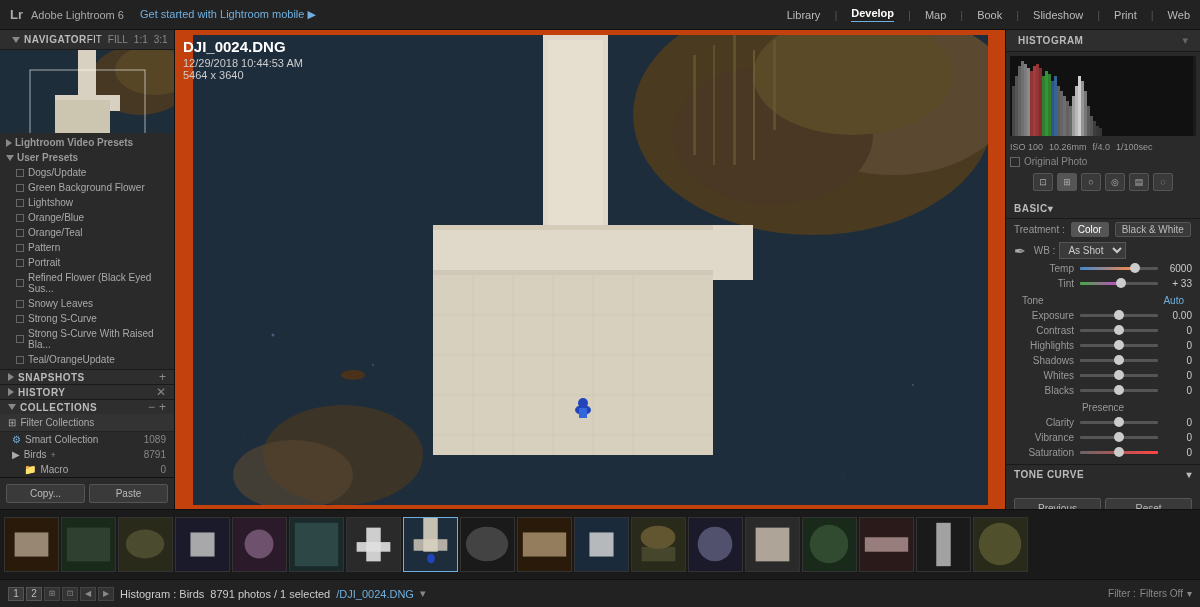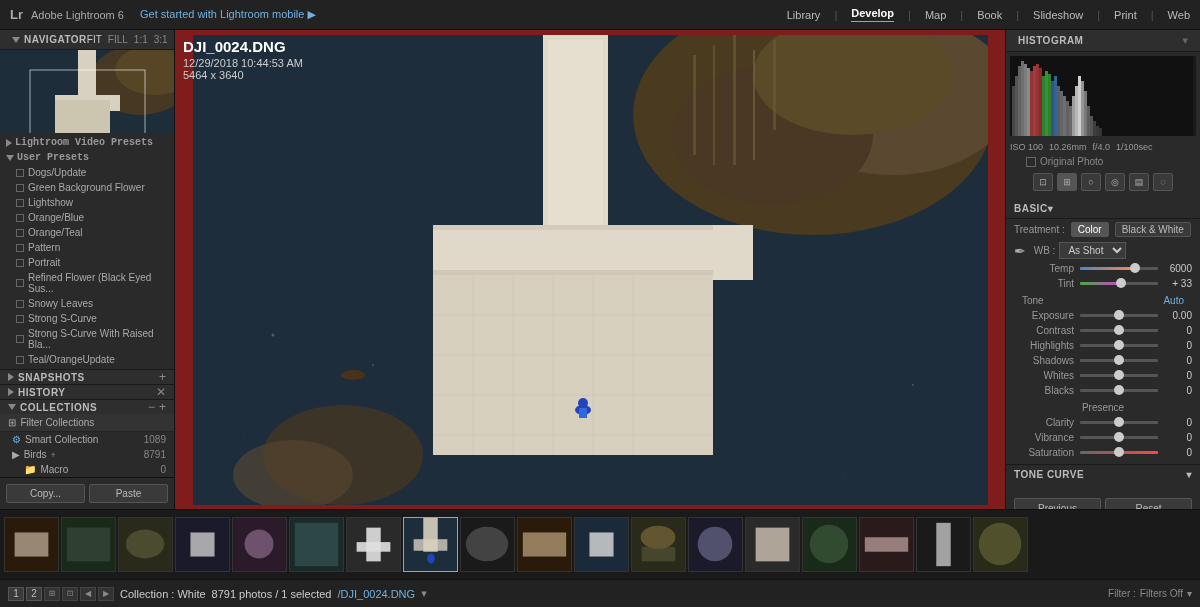--- a/index.html
+++ b/index.html
@@ -23,54 +23,54 @@
     .panel-header { display: flex; align-items: center; justify-content: space-between; padding: 4px 12px; background: #2e2e2e; border-bottom: 1px solid #1a1a1a; cursor: pointer; }
     .panel-header-left { display: flex; align-items: center; gap: 4px; font-size: 10px; color: #bbb; font-weight: bold; letter-spacing: 0.5px; text-transform: uppercase; }
     .panel-header-tabs { display: flex; gap: 6px; font-size: 10px; color: #888; }
 
     .navigator-thumb { width: 100%; height: 120px; background: #1a1a1a; position: relative; overflow: hidden; }
 
     
     .preset-section { padding: 2px 0; }
     .preset-item { padding: 2px 8px 2px 16px; font-size: 10px; color: #aaa; display: flex; align-items: center; gap: 4px; cursor: pointer; }
     .preset-item .preset-icon { width: 8px; height: 8px; border: 1px solid #666; display: inline-block; flex-shrink: 0; }
-    .preset-group { padding: 2px 6px; font-size: 10px; color: #999; display: flex; align-items: center; gap: 3px; cursor: pointer; font-weight: bold; font-family: Liberation Mono, monospace; }
+    .preset-group { padding: 2px 6px; font-size: 10px; color: #999; display: flex; align-items: center; gap: 3px; cursor: pointer; font-weight: bold; }
 
     
     .section-header { display: flex; align-items: center; justify-content: space-between; padding: 0 8px; background: #2e2e2e; border-top: 1px solid #1a1a1a; cursor: pointer; }
     .section-header-left { display: flex; align-items: center; gap: 4px; font-size: 10px; color: #bbb; font-weight: bold; text-transform: uppercase; letter-spacing: 0.5px; }
     .section-header-icons { display: flex; gap: 4px; color: #888; font-size: 12px; }
 
     .collections-section { flex: 1; }
     .collection-filter { padding: 3px 8px; font-size: 10px; color: #aaa; background: #333; border-bottom: 1px solid #222; display: flex; align-items: center; gap: 4px; }
     .collection-item { padding: 2px 8px 2px 12px; font-size: 10px; color: #aaa; display: flex; align-items: center; justify-content: space-between; cursor: pointer; }
     .collection-item-left { display: flex; align-items: center; gap: 4px; }
     .collection-item .count { color: #888; }
 
     
     .panel-buttons { display: flex; padding: 6px; gap: 4px; border-top: 1px solid #111; }
     .panel-btn { flex: 1; padding: 3px 8px; background: #3a3a3a; border: 1px solid #555; color: #bbb; font-size: 10px; cursor: pointer; text-align: center; border-radius: 2px; }
 
     
-    .center-view { flex: 1; background: #7f1d1d; display: flex; flex-direction: column; position: relative; overflow: hidden; }
+    .center-view { flex: 1; background: #c2410c; display: flex; flex-direction: column; position: relative; overflow: hidden; }
     .photo-area { flex: 1; position: relative; display: flex; align-items: center; justify-content: center; overflow: hidden; }
     .photo-info { position: absolute; top: 8px; left: 8px; color: #fff; z-index: 10; }
     .photo-info .filename { font-size: 15px; font-weight: bold; }
     .photo-info .datetime { font-size: 11px; color: #ccc; margin-top: 2px; }
     .photo-info .dimensions { font-size: 11px; color: #ccc; }
 
     
     .right-panel { width: 195px; background: #2a2a2a; display: flex; flex-direction: column; border-left: 1px solid #111; flex-shrink: 0; overflow-y: auto; }
 
     
     .histogram-section { padding: 4px; }
     .histogram-canvas { width: 100%; height: 80px; background: #1a1a1a; position: relative; overflow: hidden; border-radius: 2px; }
 
     .camera-info { display: flex; gap: 6px; font-size: 9px; color: #999; padding: 2px 4px; }
-    .original-photo { display: flex; align-items: center; gap: 4px; padding: 2px 20px; font-size: 10px; color: #888; }
+    .original-photo { display: flex; align-items: center; gap: 4px; padding: 2px 4px; font-size: 10px; color: #888; }
     .checkbox-sm { width: 10px; height: 10px; border: 1px solid #666; display: inline-block; }
 
     
     .view-modes { display: flex; justify-content: center; gap: 4px; padding: 4px; }
     .view-btn { width: 20px; height: 18px; background: #3a3a3a; border: 1px solid #555; display: flex; align-items: center; justify-content: center; cursor: pointer; border-radius: 2px; font-size: 9px; color: #aaa; }
     .view-btn.active { background: #555; }
 
     
     .basic-header { display: flex; align-items: center; justify-content: flex-start; padding: 4px 8px; font-size: 10px; color: #bbb; font-weight: bold; text-transform: uppercase; letter-spacing: 0.5px; border-bottom: 1px solid #1a1a1a; }
 
@@ -719,21 +719,21 @@
   <div class="status-bar">
     <div class="status-left">
       <div class="view-icons">
         <div class="view-icon num-badge">1</div>
         <div class="view-icon num-badge">2</div>
         <div class="view-icon">⊞</div>
         <div class="view-icon">⊡</div>
         <div class="view-icon">◀</div>
         <div class="view-icon">▶</div>
       </div>
-      <span>Collection : White</span>
+      <span>Histogram : Birds</span>
       <span>8791 photos / 1 selected</span>
       <span style="color:#70b0e0;">/DJI_0024.DNG</span>
       <span style="color:#888;">▾</span>
     </div>
     <div class="status-right">
       <span>Filter :</span>
       <span>Filters Off</span>
       <span style="color:#888;">▾</span>
     </div>
   </div>

